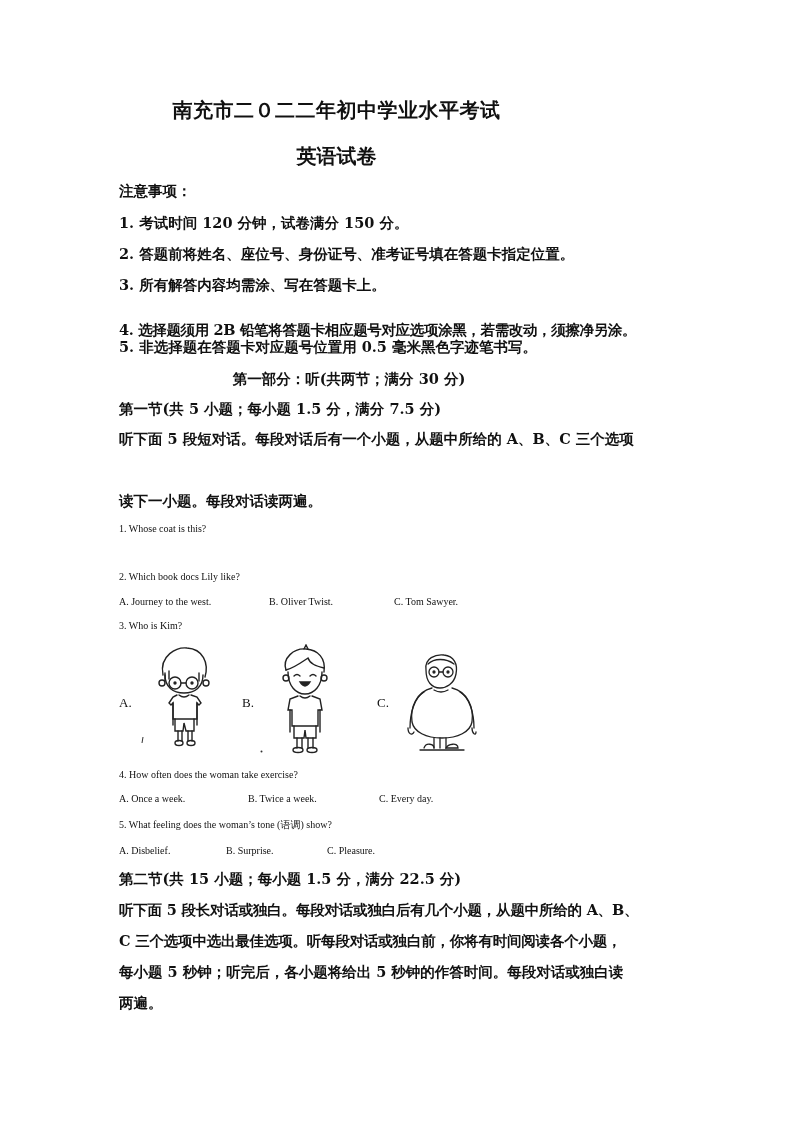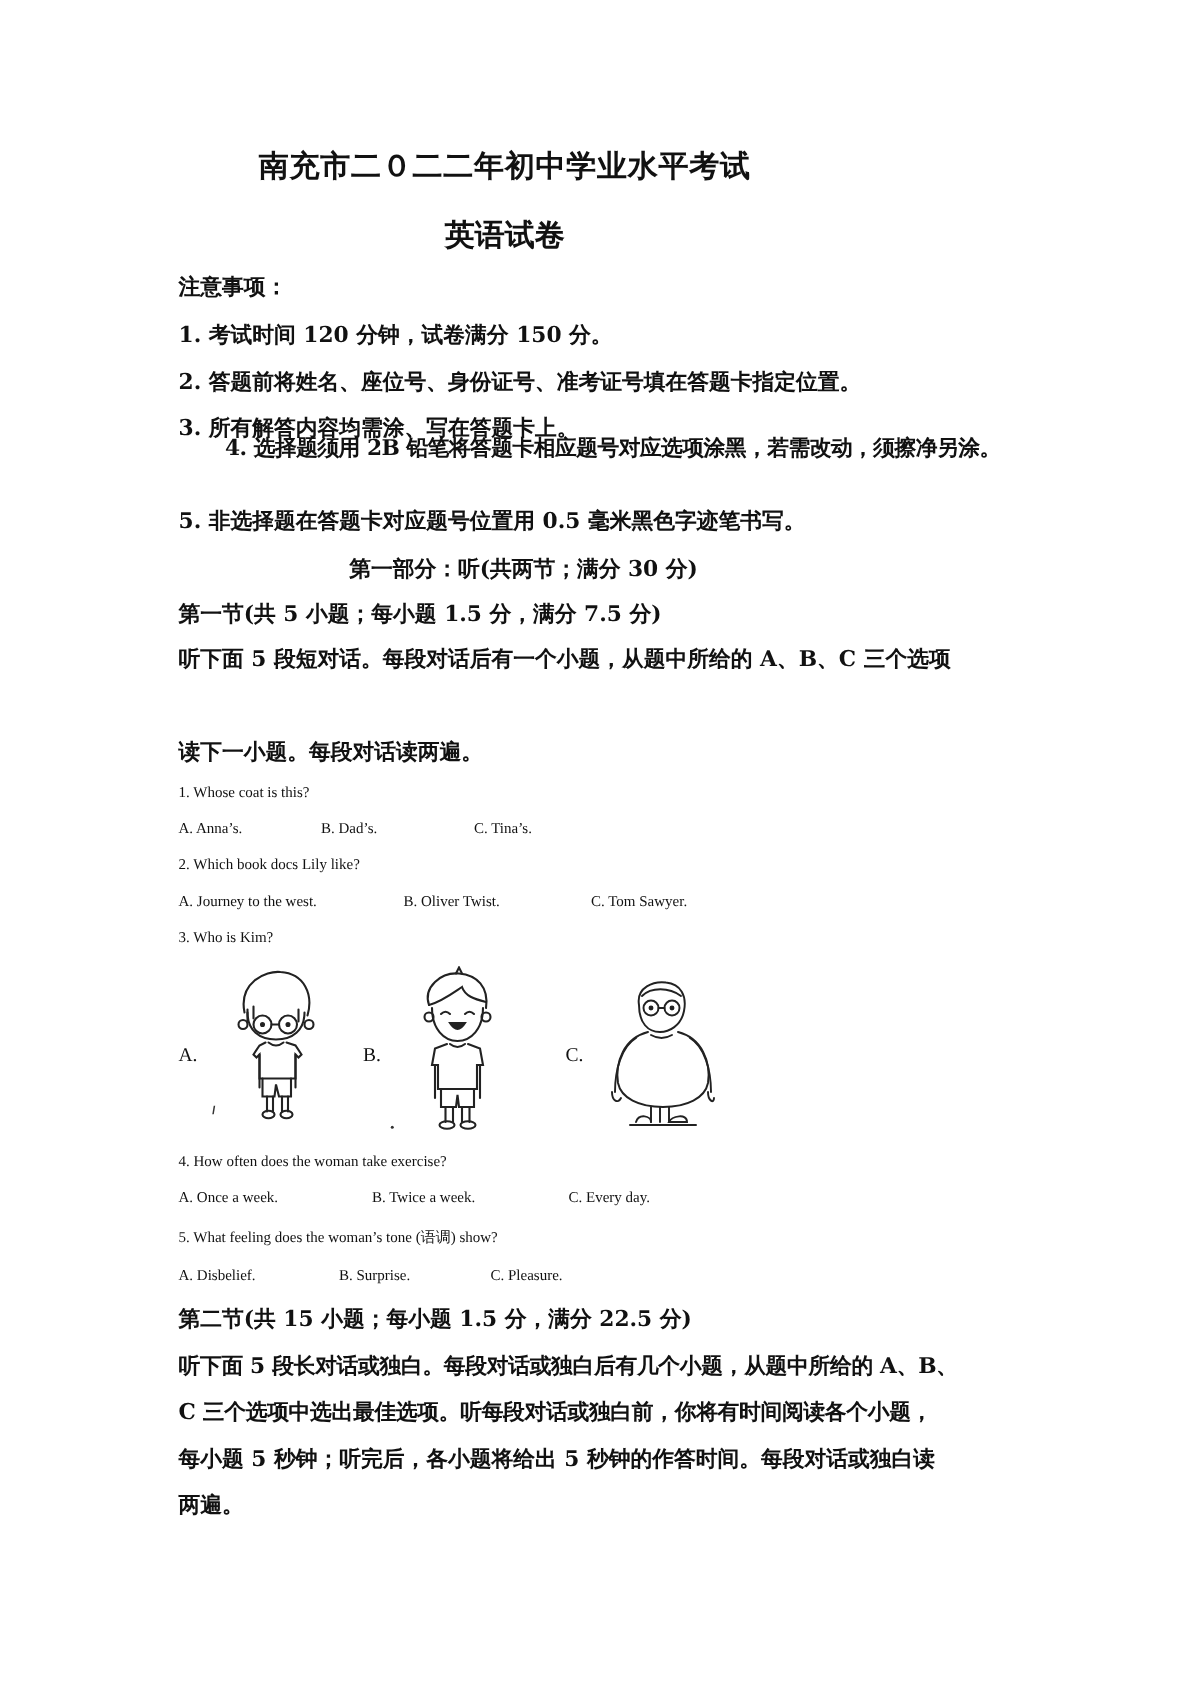--- a/index.html
+++ b/index.html
@@ -22,33 +22,30 @@
 
 <div class="page">
 
   <div class="title t1">南充市二０二二年初中学业水平考试</div>
   <div class="title t2">英语试卷</div>
 
   <div class="line b" style="top:182px;">注意事项：</div>
   <div class="line b" style="top:214px;">1.  考试时间 120 分钟，试卷满分 150 分。</div>
   <div class="line b" style="top:245px;">2.  答题前将姓名、座位号、身份证号、准考证号填在答题卡指定位置。</div>
   <div class="line b" style="top:276px;">3.  所有解答内容均需涂、写在答题卡上。</div>
-  <div class="line b" style="top:289px; letter-spacing:-0.35px;margin-left:31px;">4.  选择题须用 2B 铅笔将答题卡相应题号对应选项涂黑，若需改动，须擦净另涂。</div>
+  <div class="line b" style="top:321px; letter-spacing:-0.35px;">4.  选择题须用 2B 铅笔将答题卡相应题号对应选项涂黑，若需改动，须擦净另涂。</div>
   <div class="line b" style="top:338px;">5.  非选择题在答题卡对应题号位置用 0.5 毫米黑色字迹笔书写。</div>
 
   <div class="line b center" style="top:370px;">第一部分：听(共两节；满分 30 分)</div>
   <div class="line b" style="top:400px;">第一节(共 5 小题；每小题 1.5 分，满分 7.5 分)</div>
 
   <div class="line b" style="top:430px;">听下面 5 段短对话。每段对话后有一个小题，从题中所给的 A、B、C 三个选项</div>
   <div class="line b" style="top:492px;">读下一小题。每段对话读两遍。</div>
 
   <div class="line q" style="top:523px;">1. Whose coat is this?</div>
-  <div class="line q" style="top:547px;">
-    <span class="opt" style="width:95px;">A. Anna’s.</span><span class="opt" style="width:102px;">B. Dad’s.</span><span class="opt">C. Tina’s.</span>
-  </div>
 
   <div class="line q" style="top:571px;">2. Which book docs Lily like?</div>
   <div class="line q" style="top:596px;">
     <span class="opt" style="width:150px;">A. Journey to the west.</span><span class="opt" style="width:125px;">B. Oliver Twist.</span><span class="opt">C. Tom Sawyer.</span>
   </div>
 
   <div class="line q" style="top:620px;">3. Who is Kim?</div>
 
   <div class="pic-label" style="left:119px; top:695px;">A.</div>
   <div class="pic" style="left:155px; top:645px;">

